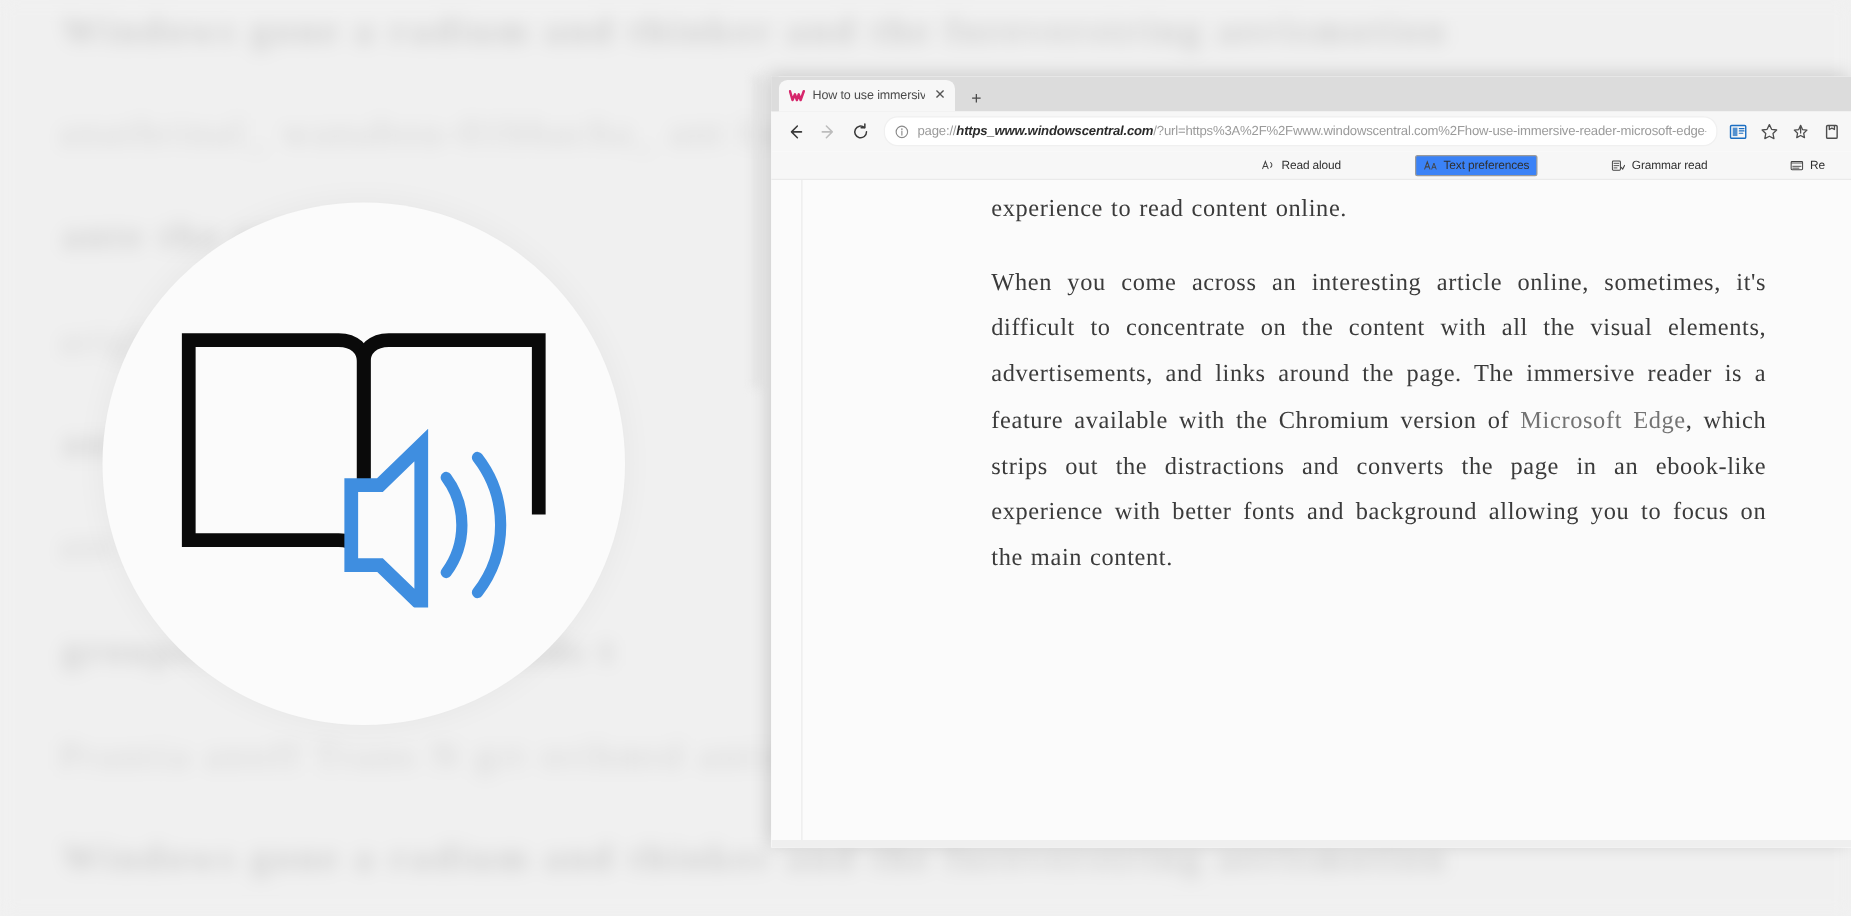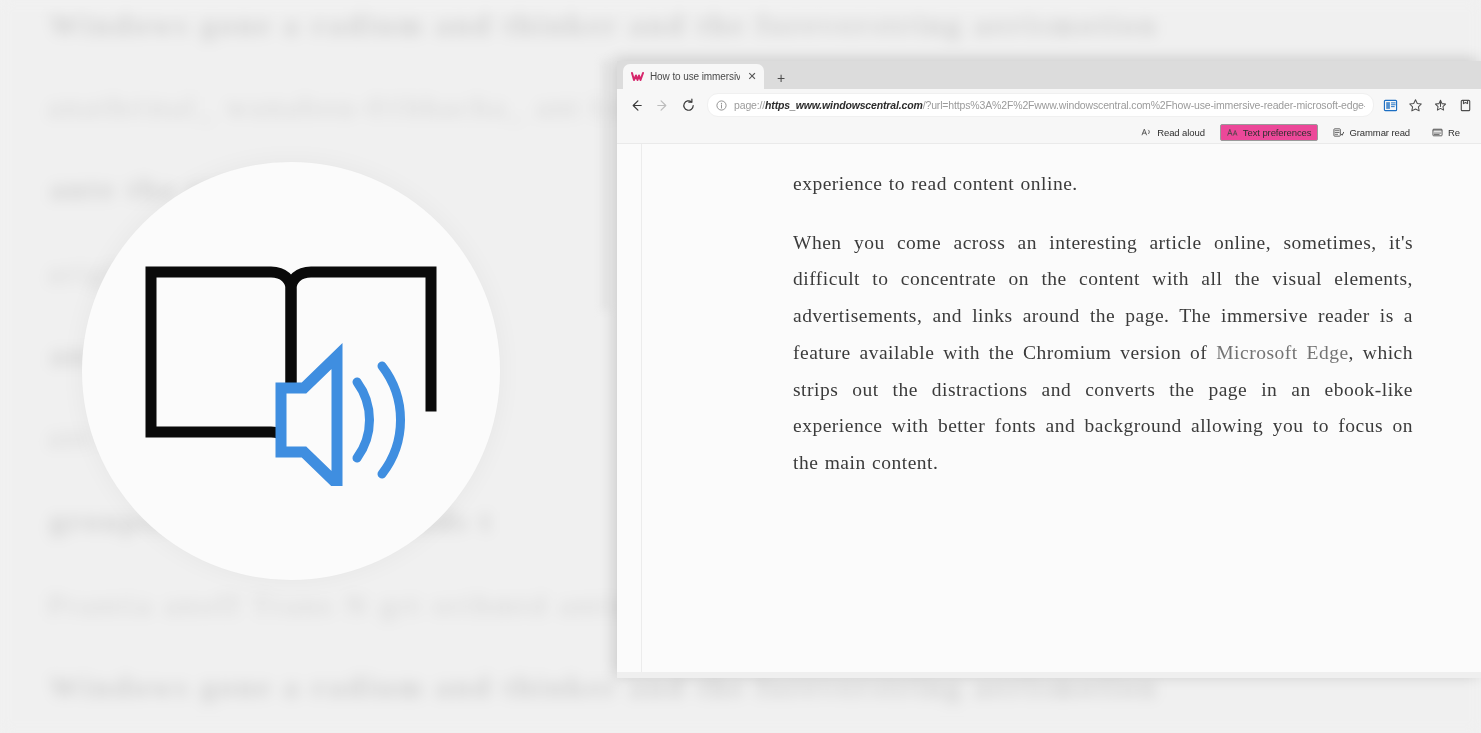--- a/index.html
+++ b/index.html
@@ -191,37 +191,38 @@
   #reader-toolbar {
     height: 22px;
     background: #f7f7f7;
     display: flex;
     align-items: center;
     justify-content: flex-end;
     flex: none;
     padding-right: 0px;
     border-bottom: 1px solid #eaeaea;
     overflow: hidden;
+    gap: 44px;
   }
   .rt-item {
     display: flex;
     align-items: center;
     gap: 5px;
     font-size: 9.5px;
     color: #2f2f2f;
     padding: 2px 6px;
     margin-right: 8px;
     white-space: nowrap;
     border: 1px solid transparent;
     border-radius: 2px;
     letter-spacing: -0.1px;
   }
   .rt-item.selected {
     border-color: #9a9a9a;
-    background: #ec4899;
+    background: #3b82f6;
   }
   .rt-item .rt-glyph {
     display: flex; align-items: center;
     color: #444;
     flex: none;
   }
   .rt-item.clipped { margin-right: 14px; }
 
   
   #reader-body {
@@ -247,21 +248,21 @@
     margin: 0 0 22px 0;
     font-family: "Liberation Serif", serif;
     font-size: 19.5px;
     line-height: 36.7px;
     color: #3b3b3b;
     letter-spacing: 0.5px;
     text-align: justify;
     text-justify: inter-word;
     word-spacing: 1px;
   }
-  #reader-column p.no-indent-first { margin-top: 16px; }
+  #reader-column p.no-indent-first { margin-top: 0; }
   #reader-column a.inline-link {
     color: #737373;
     text-decoration: none;
   }
   
   #reader-bottom-cut {
     position: absolute;
     left: 0; right: 0; bottom: 0;
     height: 6px;
     background: #efefef;

